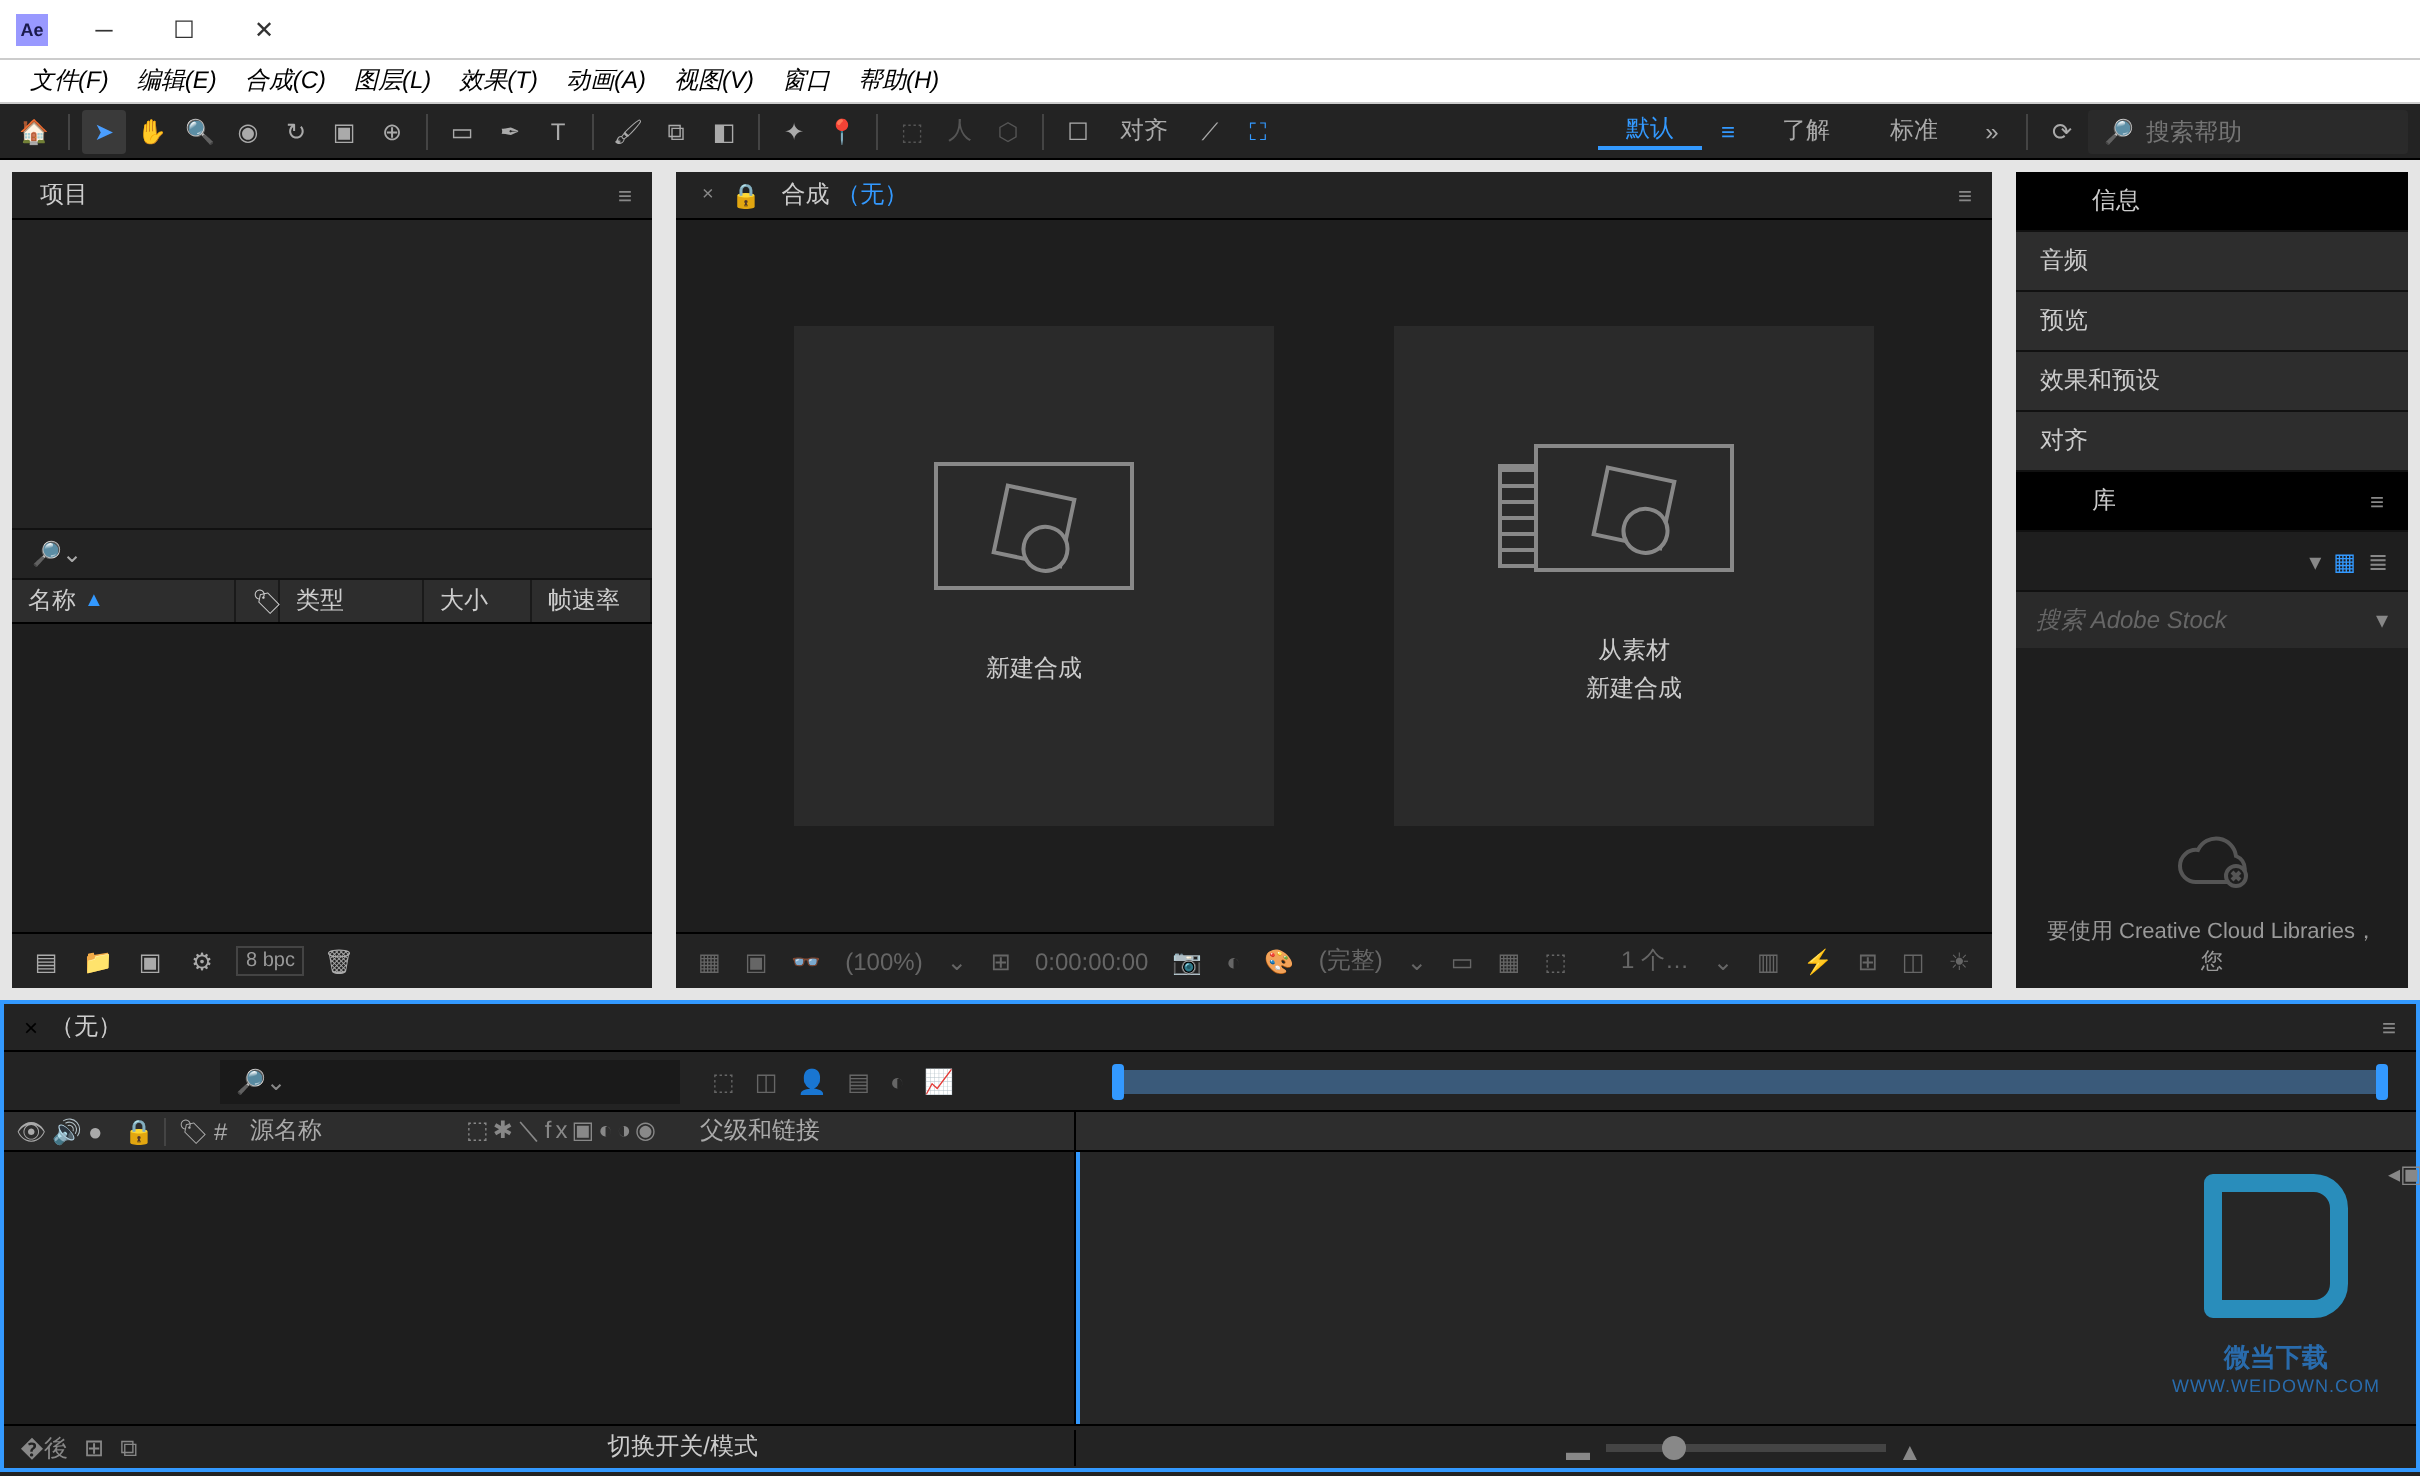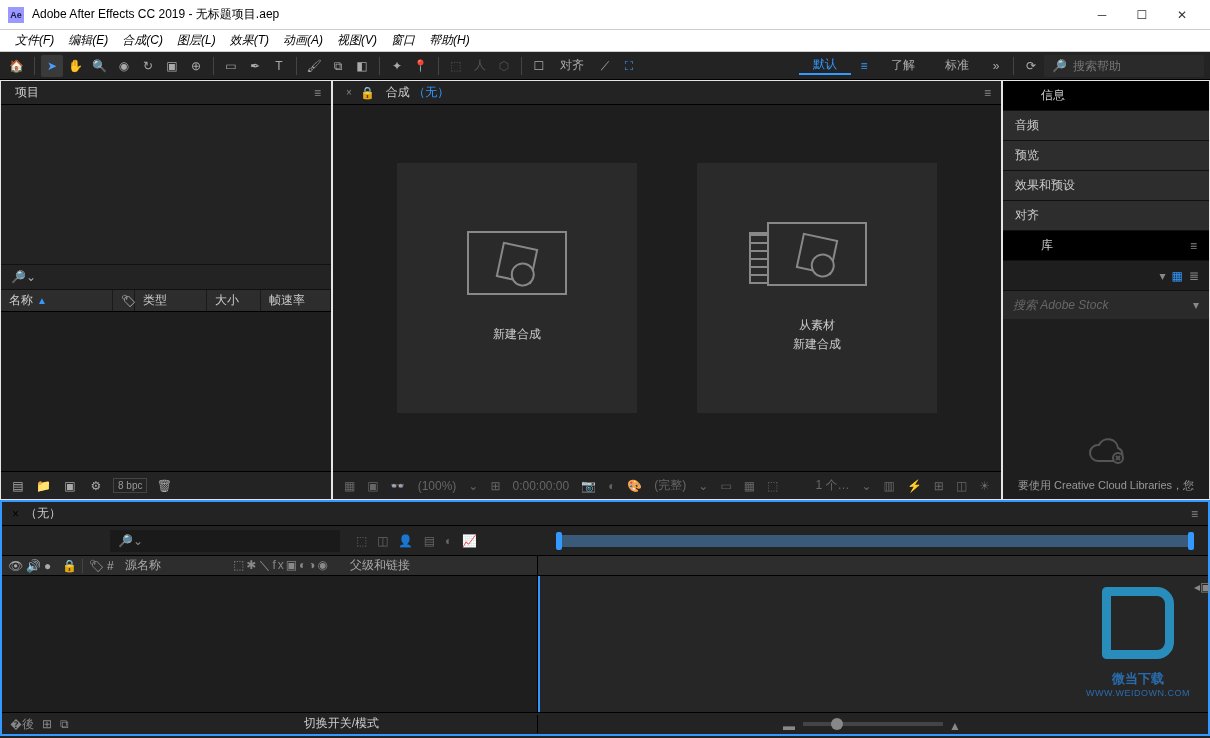--- a/index.html
+++ b/index.html
@@ -22,21 +22,21 @@
 .toolbar .sep { width: 1px; height: 18px; background: #444; margin: 0 4px; }
 .toolbar .spacer { flex: 1; }
 .toolbar .txt { color: #aaa; padding: 0 8px; }
 .toolbar .workspace-item { color: #aaa; padding: 0 14px; font-family: Liberation Mono, monospace; }
 .toolbar .workspace-item.active { color: #3399ff; border-bottom: 2px solid #3399ff; }
 .toolbar .search-box { display:flex; align-items:center; gap:6px; background:#2a2a2a; height:22px; padding:0 8px; border-radius:2px; width:160px; }
 .toolbar .search-box input { background:transparent; border:none; color:#7dd3fc; outline:none; width:100%; }
 
 
 .main { display: flex; height: 420px; }
-.panel { background: #232323; border: 1px solid #e5e5e5; display: flex; flex-direction: column; }
+.panel { background: #232323; border: 6px solid #e5e5e5; display: flex; flex-direction: column; }
 .panel.left { width: 332px; }
 .panel.center { flex: 1; }
 .panel.right { width: 208px; }
 
 
 .panel-tabs { height: 24px; display: flex; align-items: center; padding: 0 10px; gap: 6px; background: #232323; border-bottom: 1px solid #000; }
 .panel-tabs .ptab { color: #ccc; padding: 0 4px; }
 .panel-tabs .burger { margin-left: auto; color: #888; }
 .panel-tabs .close-x { color: #888; font-size: 10px; padding:0 3px; }
 .panel-tabs .lock-ico { color:#888; }
@@ -119,21 +119,20 @@
 .watermark .wm-txt1 { color:#2a78c4; font-size:13px; font-weight:bold; margin-top:2px; }
 .watermark .wm-txt2 { color:#2a78c4; font-size:9px; letter-spacing:0.5px;text-align:center; }
 
 svg { display:block; }
 </style>
 </head>
 <body>
 
 <div class="titlebar">
   <div class="ae-icon">Ae</div>
-  <div class="title">Adobe After Effects CC 2019 - 无标题项目.aep</div>
   <div class="winbtn">─</div>
   <div class="winbtn">☐</div>
   <div class="winbtn">✕</div>
 </div>
 
 <div class="menubar">
   <div class="menuitem">文件(F)</div>
   <div class="menuitem">编辑(E)</div>
   <div class="menuitem">合成(C)</div>
   <div class="menuitem">图层(L)</div>

